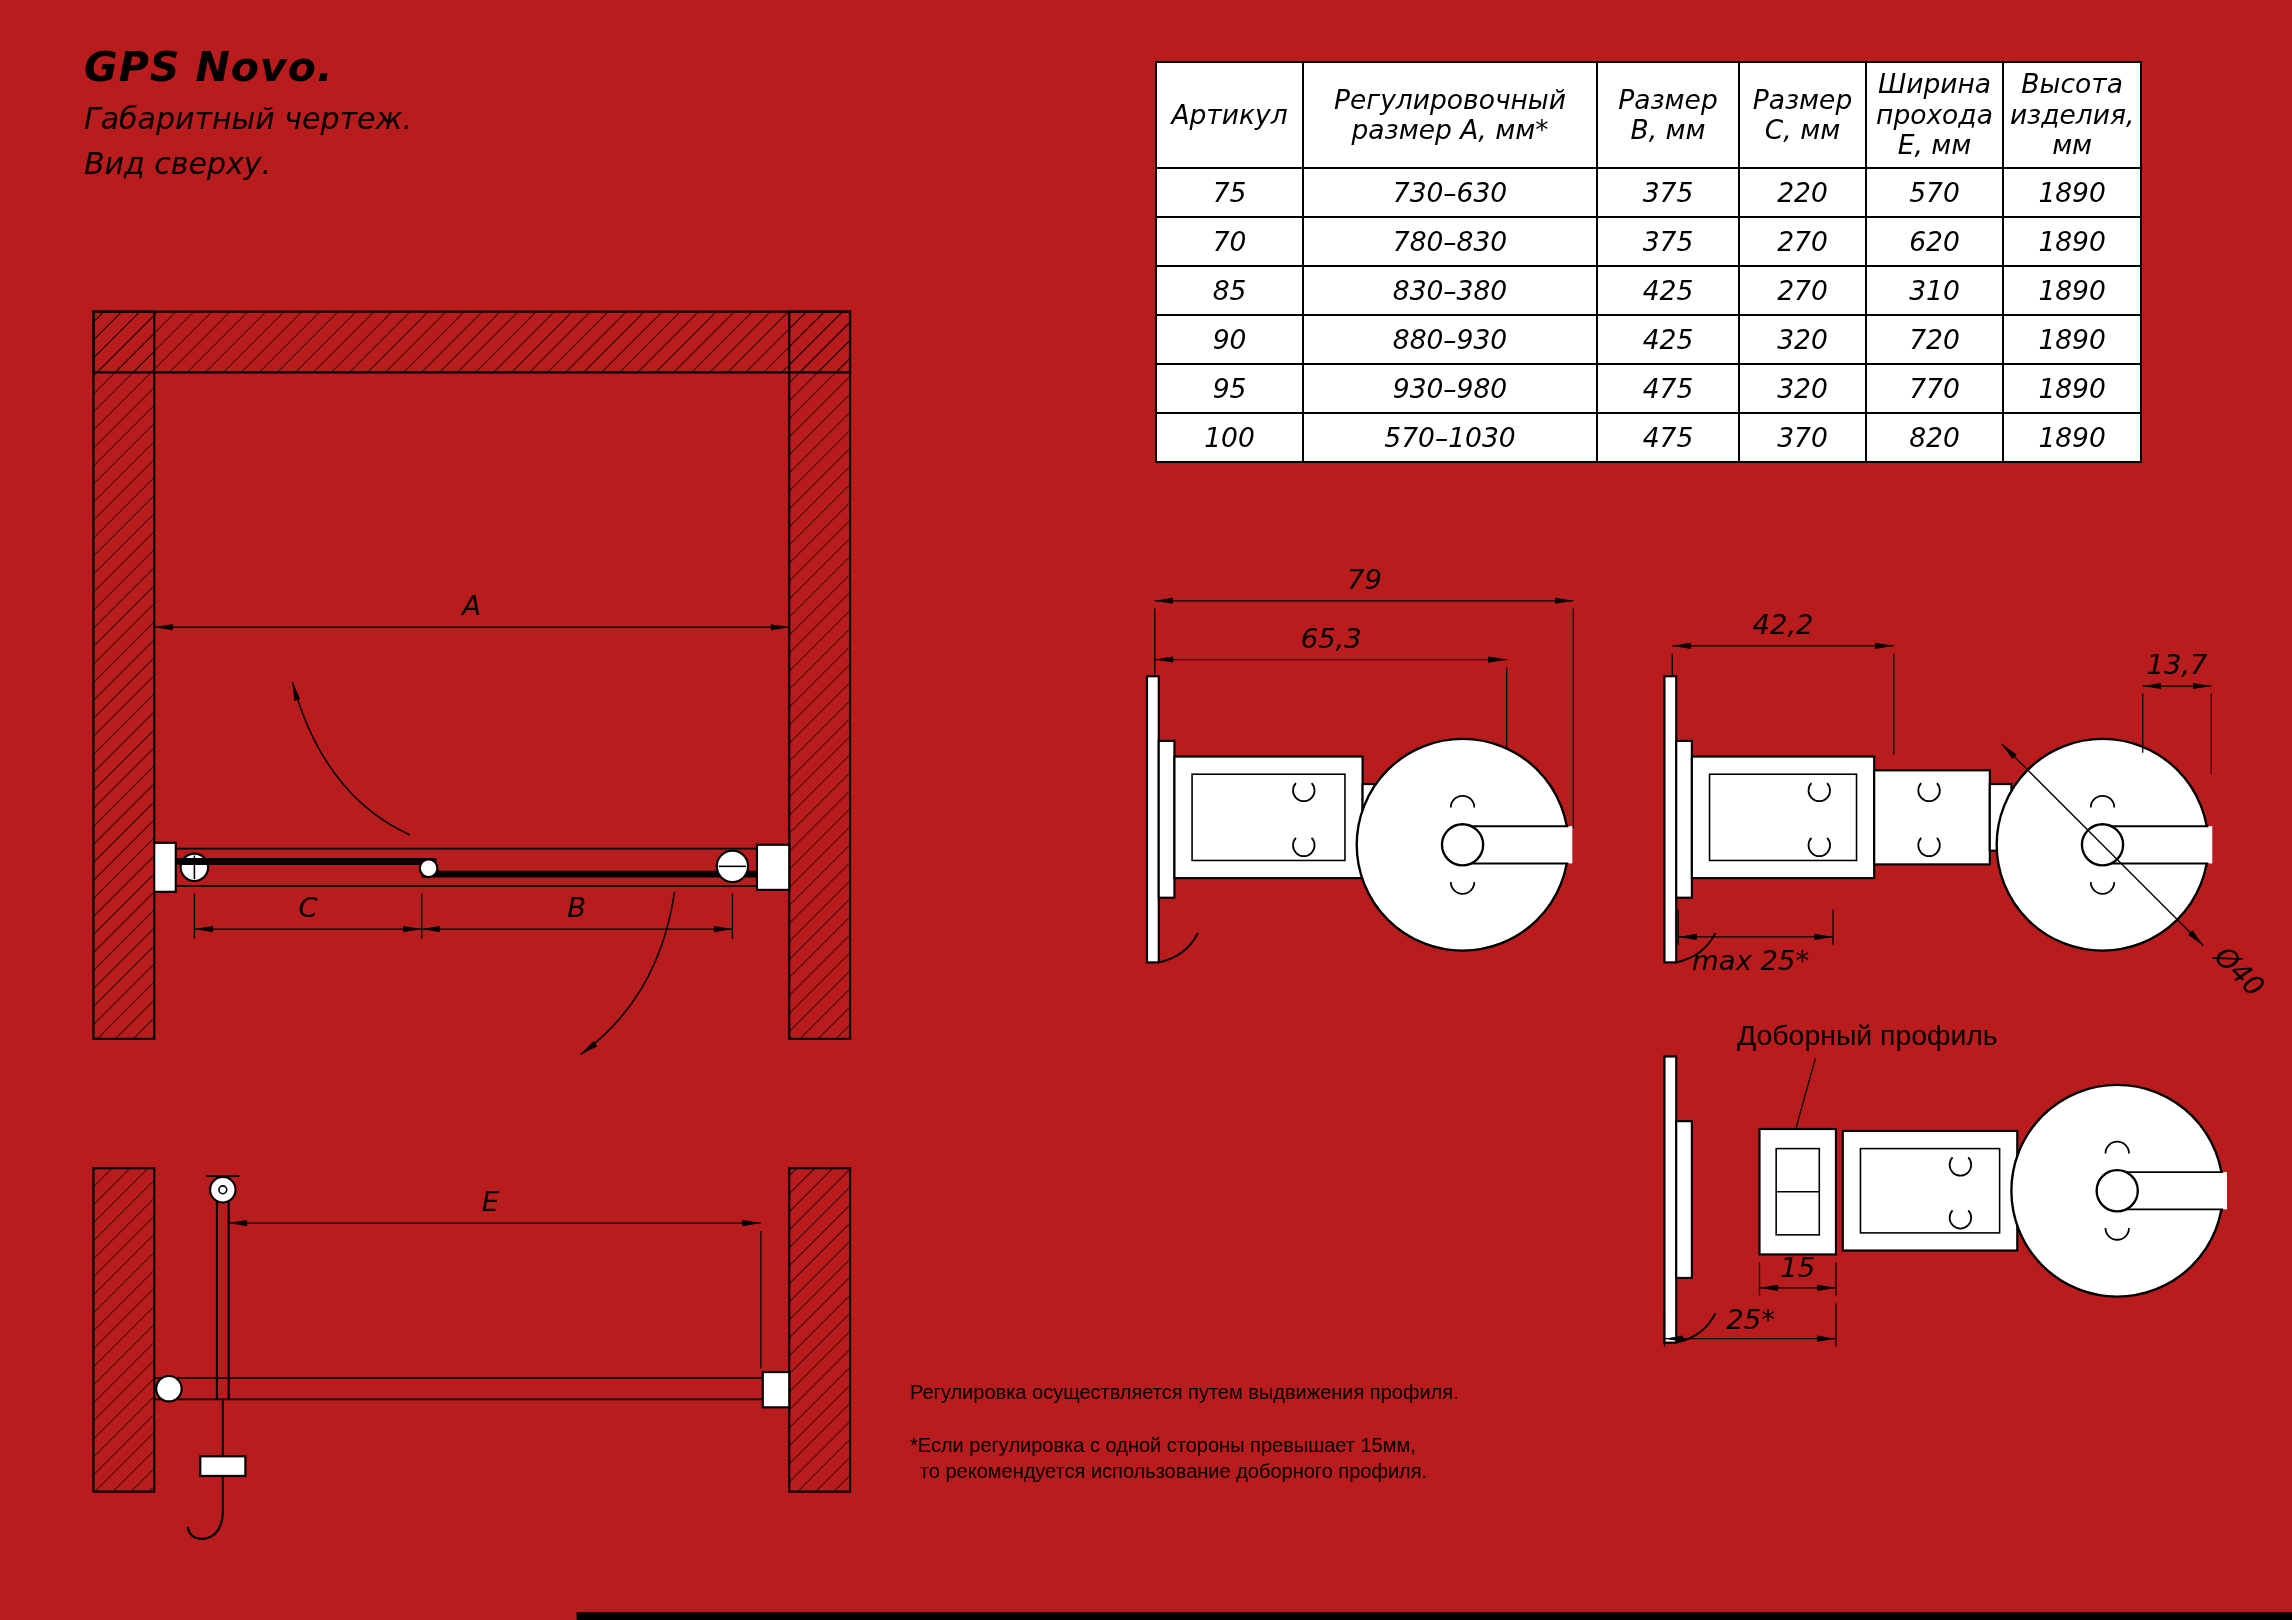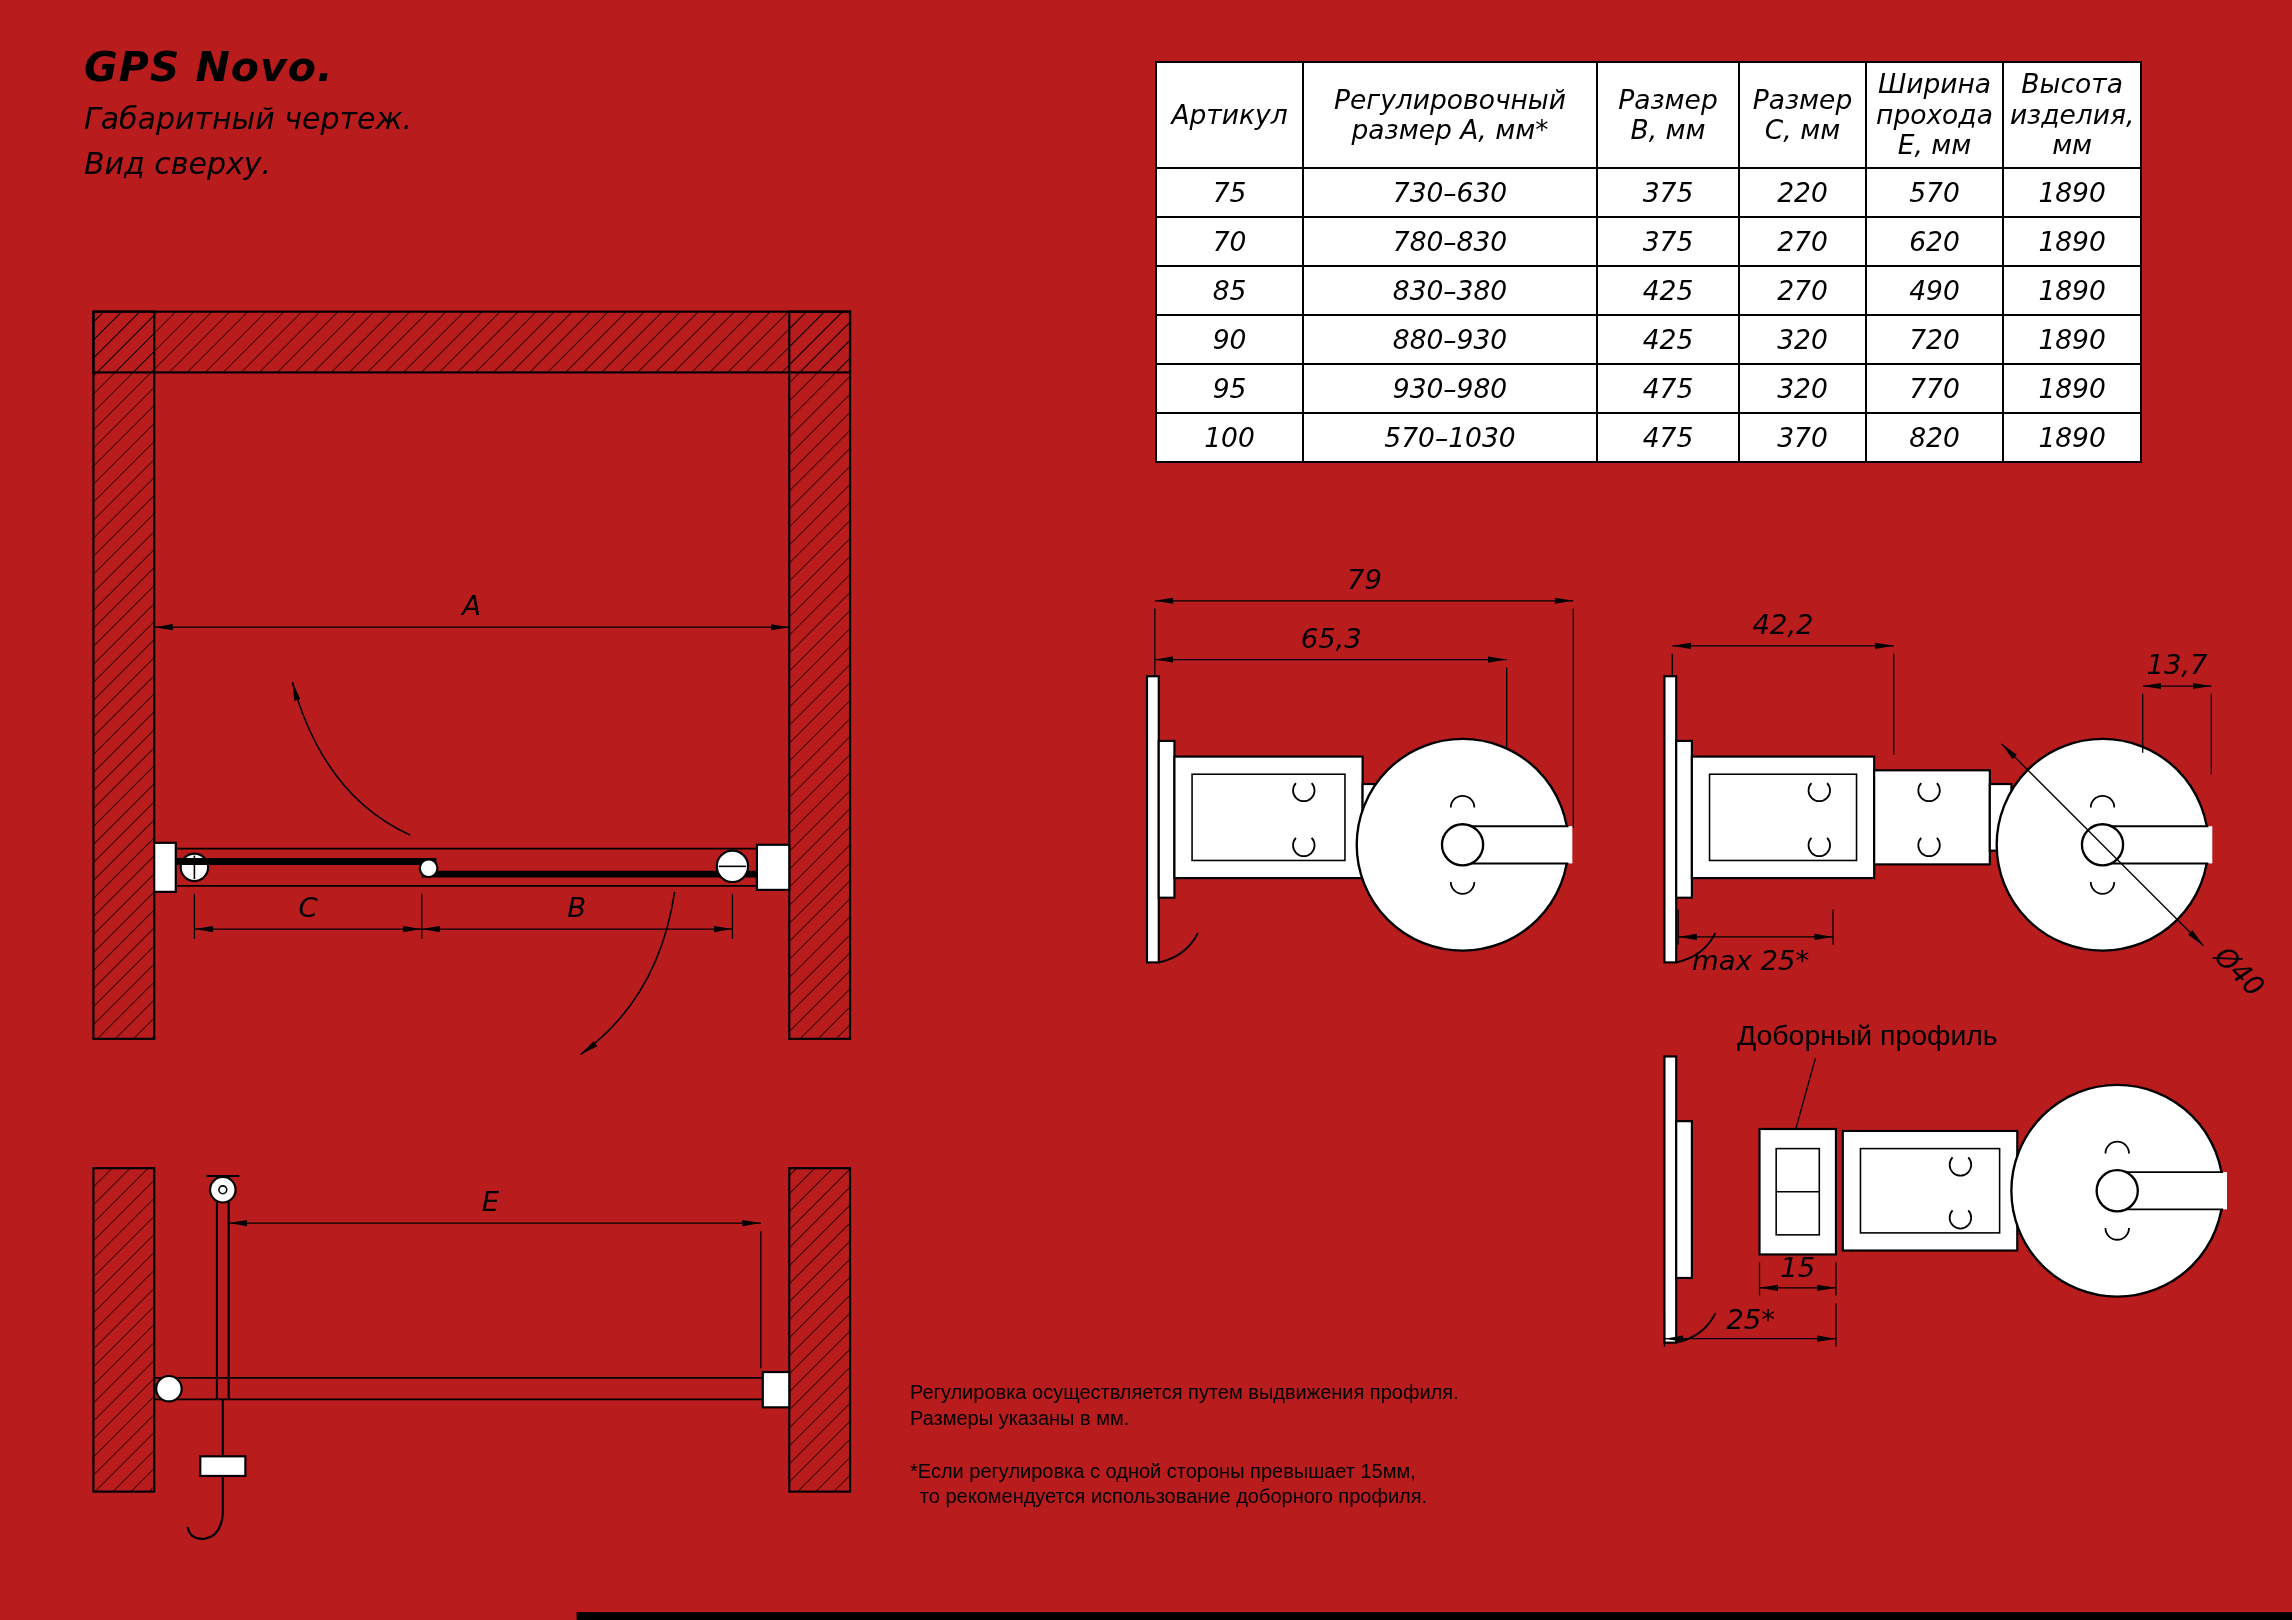--- a/index.html
+++ b/index.html
@@ -79,21 +79,21 @@
           <td>375</td>
           <td>270</td>
           <td>620</td>
           <td>1890</td>
         </tr>
         <tr>
           <td>85</td>
           <td>830–380</td>
           <td>425</td>
           <td>270</td>
-          <td>490</td>
+          <td>310</td>
           <td>1890</td>
         </tr>
         <tr>
           <td>90</td>
           <td>880–930</td>
           <td>425</td>
           <td>320</td>
           <td>720</td>
           <td>1890</td>
         </tr>
@@ -111,21 +111,20 @@
           <td>475</td>
           <td>370</td>
           <td>820</td>
           <td>1890</td>
         </tr>
       </tbody>
   </table>
 
   <div id="notes" class="abs">
     <div>Регулировка осуществляется путем выдвижения профиля.</div>
-    <div>Размеры указаны в мм.</div>
     <div class="foot">*Если регулировка с одной стороны превышает 15мм,</div>
     <div style="padding-left:9.8px">то рекомендуется использование доборного профиля.</div>
   </div>
 
   <svg id="drawing" width="2293" height="1620" viewBox="0 0 2339 1653">
     <defs>
       <pattern id="hatch" width="13" height="13" patternUnits="userSpaceOnUse" patternTransform="rotate(45)">
         <line x1="0" y1="0" x2="0" y2="13" stroke="#000" stroke-width="1.4"></line>
       </pattern>
       <marker id="arr" viewBox="0 0 20 10" refX="19" refY="5" markerWidth="20" markerHeight="10" orient="auto-start-reverse" markerUnits="userSpaceOnUse">

